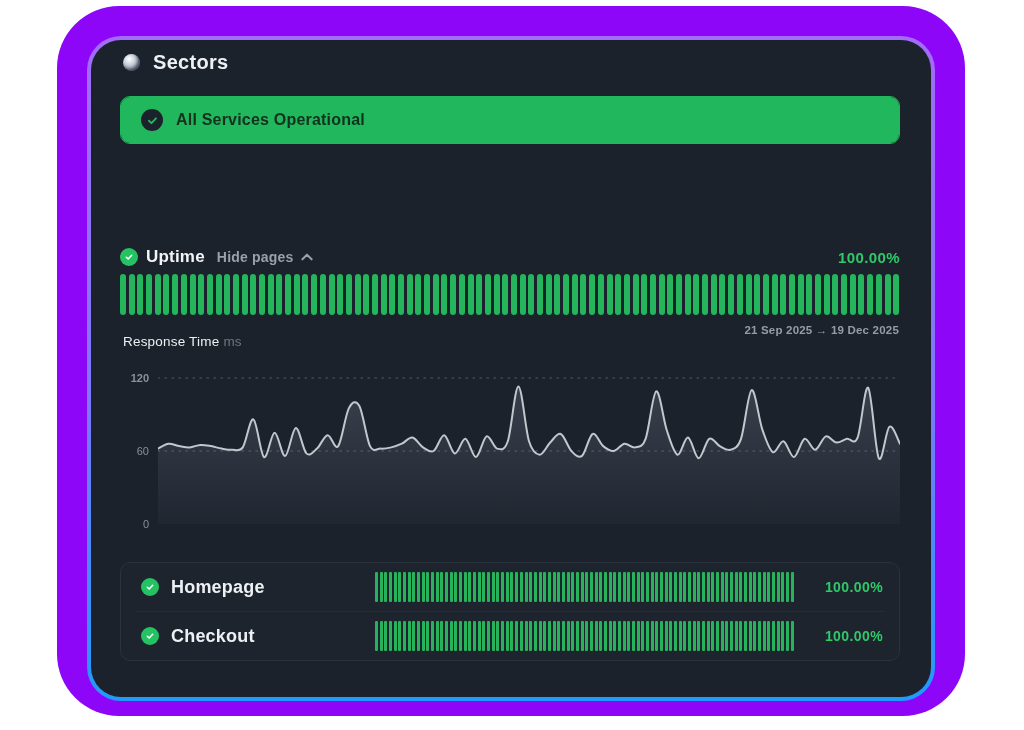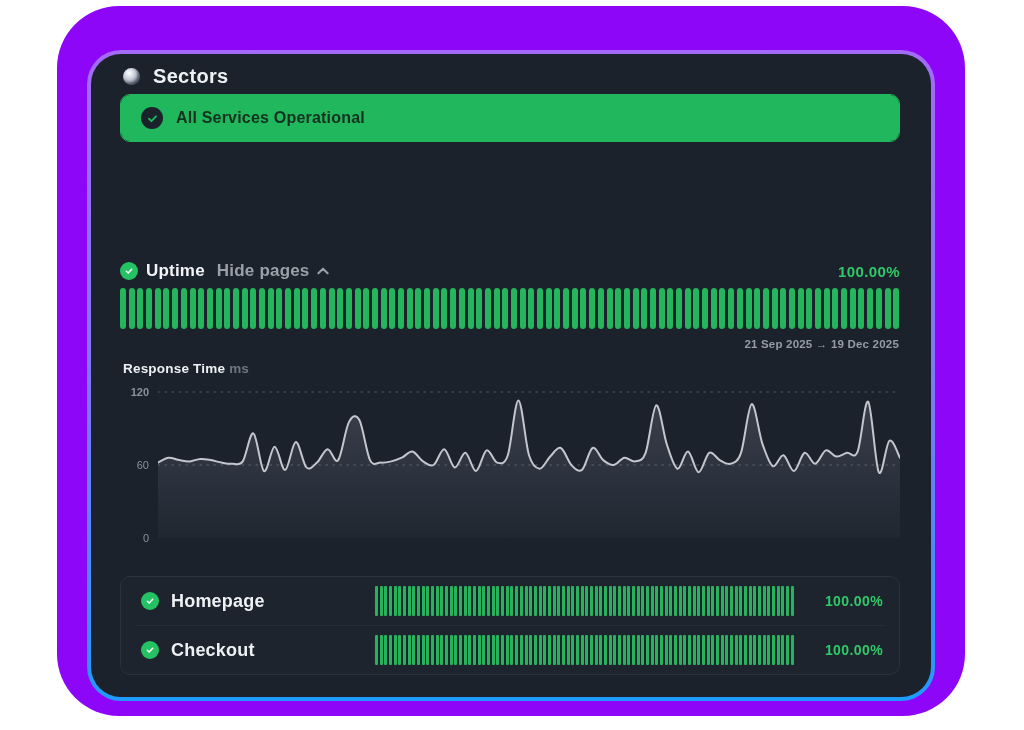--- a/index.html
+++ b/index.html
@@ -4,21 +4,21 @@
 <style>
   html,body{margin:0;padding:0;}
   body{
     width:1024px;height:730px;background:#ffffff;overflow:hidden;position:relative;
     font-family:"Liberation Sans","DejaVu Sans",sans-serif;
     -webkit-font-smoothing:antialiased;
   }
   .frame{
     position:absolute;left:57px;top:6px;width:908px;height:710px;
     border-radius:62px;background:#8e06f7;
-    padding:44px 30px 15px 30px;box-sizing:border-box;
+    padding:30px 30px 15px 30px;box-sizing:border-box;
   }
   .frame-line{
     width:100%;height:100%;border-radius:34px;
     background:linear-gradient(180deg,#a36bf9 0%,#7b79fa 55%,#1f9bfd 100%);
     padding:4px;box-sizing:border-box;
   }
   .card{
     width:100%;height:100%;border-radius:30px;background:#1c222c;position:relative;
   }
   .content{position:absolute;left:29px;top:0;width:780px;height:100%;}
@@ -27,21 +27,21 @@
   .header{position:absolute;top:11px;left:3px;display:flex;align-items:center;gap:13px;}
   .globe{
     width:17px;height:17px;border-radius:50%;
     background:radial-gradient(circle at 36% 30%,#ffffff 0%,#c3cad6 40%,#7b8494 75%,#525a68 100%);
     box-shadow:inset -2px -2px 3px rgba(20,25,35,.55);
   }
   .page-title{font-size:20px;font-weight:700;color:#eef1f4;letter-spacing:.3px;}
 
   
   .status-block{
-    position:absolute;top:40px;left:0;width:780px;border-radius:10px;overflow:hidden;
+    position:absolute;top:56px;left:0;width:780px;border-radius:10px;overflow:hidden;
     border:1px solid #22b75c;box-sizing:border-box;
   }
   .status-top{height:46px;background:#21b75c;display:flex;align-items:center;gap:13px;padding:0 20px;}
   .check-dark{
     width:22px;height:22px;border-radius:50%;background:#1b222c;flex:none;
     display:flex;align-items:center;justify-content:center;
   }
   .status-title{font-size:16px;font-weight:700;color:#14301f;letter-spacing:.2px;}
   .status-bottom{height:67px;background:#0d5126;display:flex;align-items:center;gap:12px;padding:0 21px;}
   .check-light{
@@ -51,33 +51,33 @@
   .status-message{font-size:13px;font-weight:500;color:#56d787;letter-spacing:.2px;}
 
   
   .uptime-head{position:absolute;top:205px;left:0;width:780px;height:24px;display:flex;align-items:center;}
   .check-green{
     width:18px;height:18px;border-radius:50%;background:#25c263;flex:none;
     display:flex;align-items:center;justify-content:center;
   }
   .uptime-title{font-size:17px;font-weight:700;color:#f2f4f7;margin-left:8px;letter-spacing:.2px;}
   .hide-pages{display:flex;align-items:center;gap:7px;margin-left:12px;cursor:pointer;}
-  .hide-pages-label{font-size:17px;font-weight:700;color:#9aa0a8;letter-spacing:.2px;text-align:center;}
+  .hide-pages-label{font-size:14px;font-weight:700;color:#9aa0a8;letter-spacing:.2px;text-align:center;}
   .uptime-percent{margin-left:auto;font-size:15px;font-weight:800;color:#2fc968;letter-spacing:.4px;}
 
   
   .uptime-bars{
     position:absolute;top:234px;left:0;width:780px;height:41px;
     display:flex;justify-content:space-between;align-items:stretch;
   }
   .bar-big{width:6px;border-radius:3px;background:#25b55c;}
   .date-range{position:absolute;top:284px;right:1px;font-size:11.5px;font-weight:600;color:#969ca6;letter-spacing:.2px;}
 
   
-  .rt-title{position:absolute;top:307px;left:3px;font-size:13.5px;font-weight:700;color:#edf0f3;letter-spacing:.2px;}
+  .rt-title{position:absolute;top:294px;left:3px;font-size:13.5px;font-weight:400;color:#edf0f3;letter-spacing:.2px;}
   .rt-unit{color:#6e7580;margin-left:4px;}
   .chart{position:absolute;top:330px;left:0;width:780px;height:160px;}
   .y-labels{position:absolute;left:0;top:0;width:33px;height:100%;}
   .y-label{position:absolute;right:4px;font-size:11px;color:#8a909a;font-weight:500;}
   .chart svg{position:absolute;left:38px;top:0;}
 
   
   .pages-card{
     position:absolute;top:522px;left:0;width:780px;
     border:1px solid #2b313d;border-radius:10px;box-sizing:border-box;background:rgba(255,255,255,0.01);

